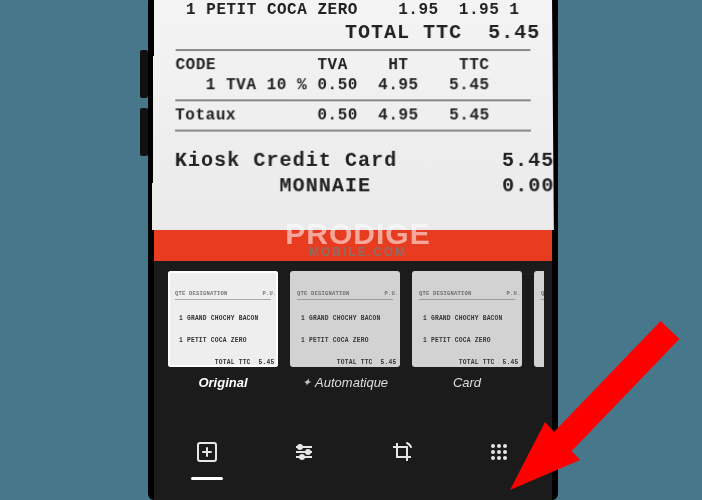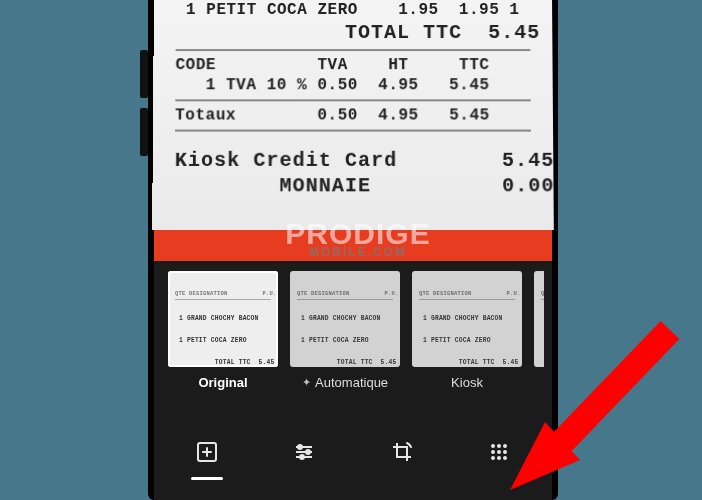--- a/index.html
+++ b/index.html
@@ -91,21 +91,21 @@
     line-height: 1.15;
     overflow: hidden;
   }
   .thumb.dim { filter: brightness(.92) contrast(.9); }
   .thumb.cut { flex: 0 0 50px; }
   .thumb.sel { outline: 2px solid #fff; outline-offset: -2px; }
   .thumb-hdr { font-size: 5.5px; color:#777; }
   .thumb-line { letter-spacing: .2px; }
   .thumb-hr { border:none;border-top:1px solid #aaa;margin:1px 0; }
 
-  .filter-labels { display: flex; gap: 12px; padding: 8px 6px 0 6px; color: #ddd; font-size: 13px; }
+  .filter-labels { display: flex; gap: 12px; padding: 8px 6px 0 6px; color: #ddd; font-size: 13px; font-style: italic; }
   .flabel { flex:0 0 110px; text-align: center; display:flex; align-items:center; justify-content:center; gap:4px; }
   .flabel.cut { flex:0 0 50px; }
   .flabel.bold { font-weight: 700; color:#fff; }
   .auto-icon { font-size: 11px; opacity:.85; }
 
   .bottombar {
     flex: 1;
     display: flex;
     align-items: center;
     justify-content: space-around;
@@ -211,21 +211,21 @@
       </div>
       <div class="filter-labels">
         <div class="flabel bold">
           <span>Original</span>
         </div>
         <div class="flabel">
           <span class="auto-icon">✦</span>
           <span>Automatique</span>
         </div>
         <div class="flabel">
-          <span>Kiosk</span>
+          <span>Card</span>
         </div>
         <div class="flabel cut">
           <span></span>
         </div>
       </div>
     </div>
 
     <div class="bottombar">
       <div class="bbtn active">
         <span>

